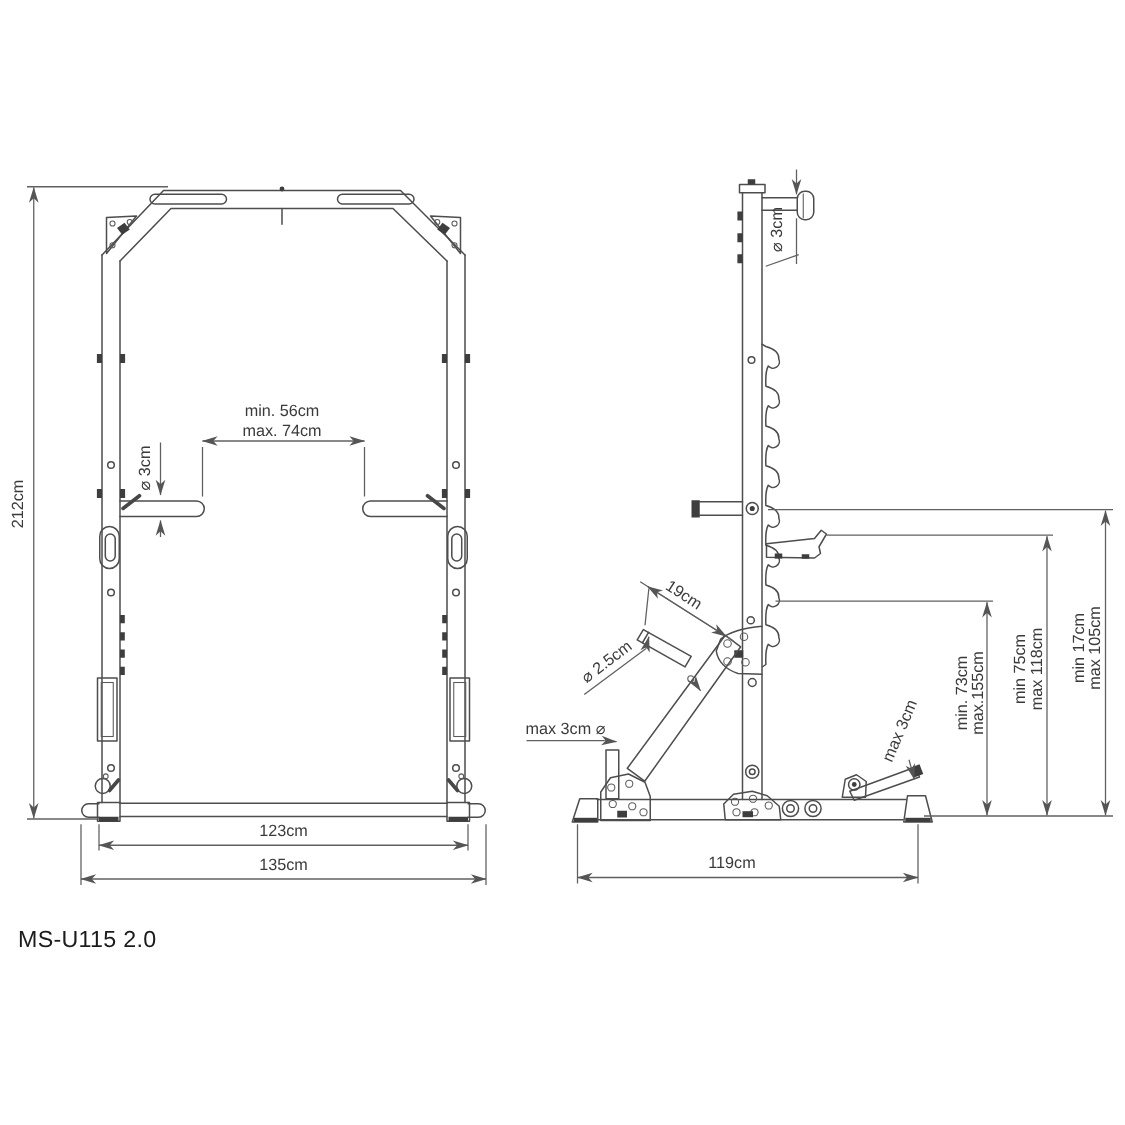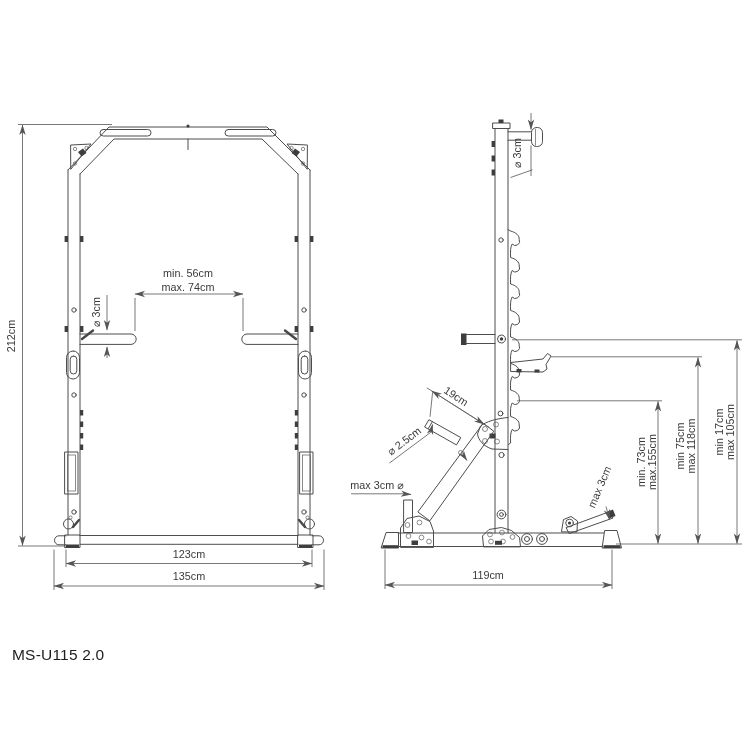--- a/index.html
+++ b/index.html
@@ -1,20 +1,20 @@
 <!DOCTYPE html>
 <html><head>
 <meta charset="utf-8">
 <style>
   html,body { margin:0; padding:0; background:#ffffff; }
   .stage { position:relative; width:750px; height:750px; background:#fff; overflow:hidden;
            font-family:"Liberation Sans", sans-serif; }
   .stage svg { position:absolute; left:0; top:0; }
   .model-title { position:absolute; left:12px; top:618px; font-size:15.5px; color:#1c1c1c;
-                 letter-spacing:.2px;margin-top:28px; }
+                 letter-spacing:.2px; }
   
   .s  { fill:none; stroke:#4d4d4d; stroke-width:1; stroke-linecap:round; stroke-linejoin:round; }
   .thin { fill:none; stroke:#5a5a5a; stroke-width:.7; }
   .f  { fill:#3e3e3e; stroke:none; }
   .d  { fill:none; stroke:#606060; stroke-width:.85; }
   .clamp { fill:none; stroke:#474747; stroke-width:2.4; stroke-linecap:round; }
   text.lbl { font-family:"Liberation Sans", sans-serif; font-size:10.8px; fill:#3a3a3a; }
 </style>
 </head>
 <body>

